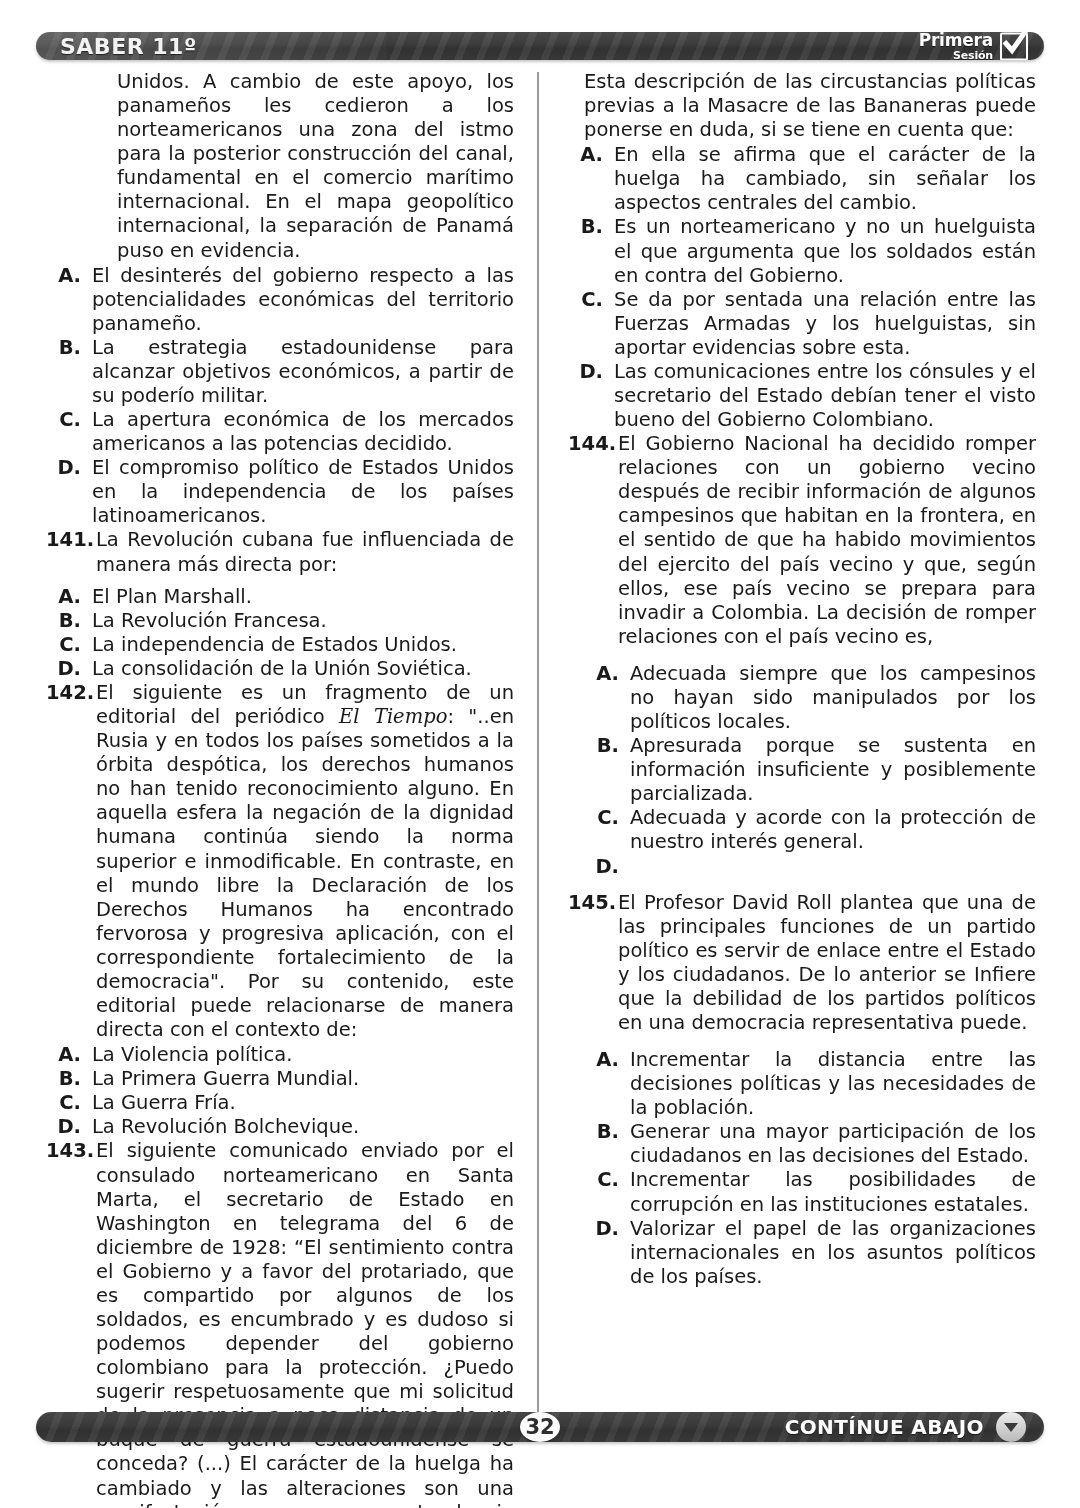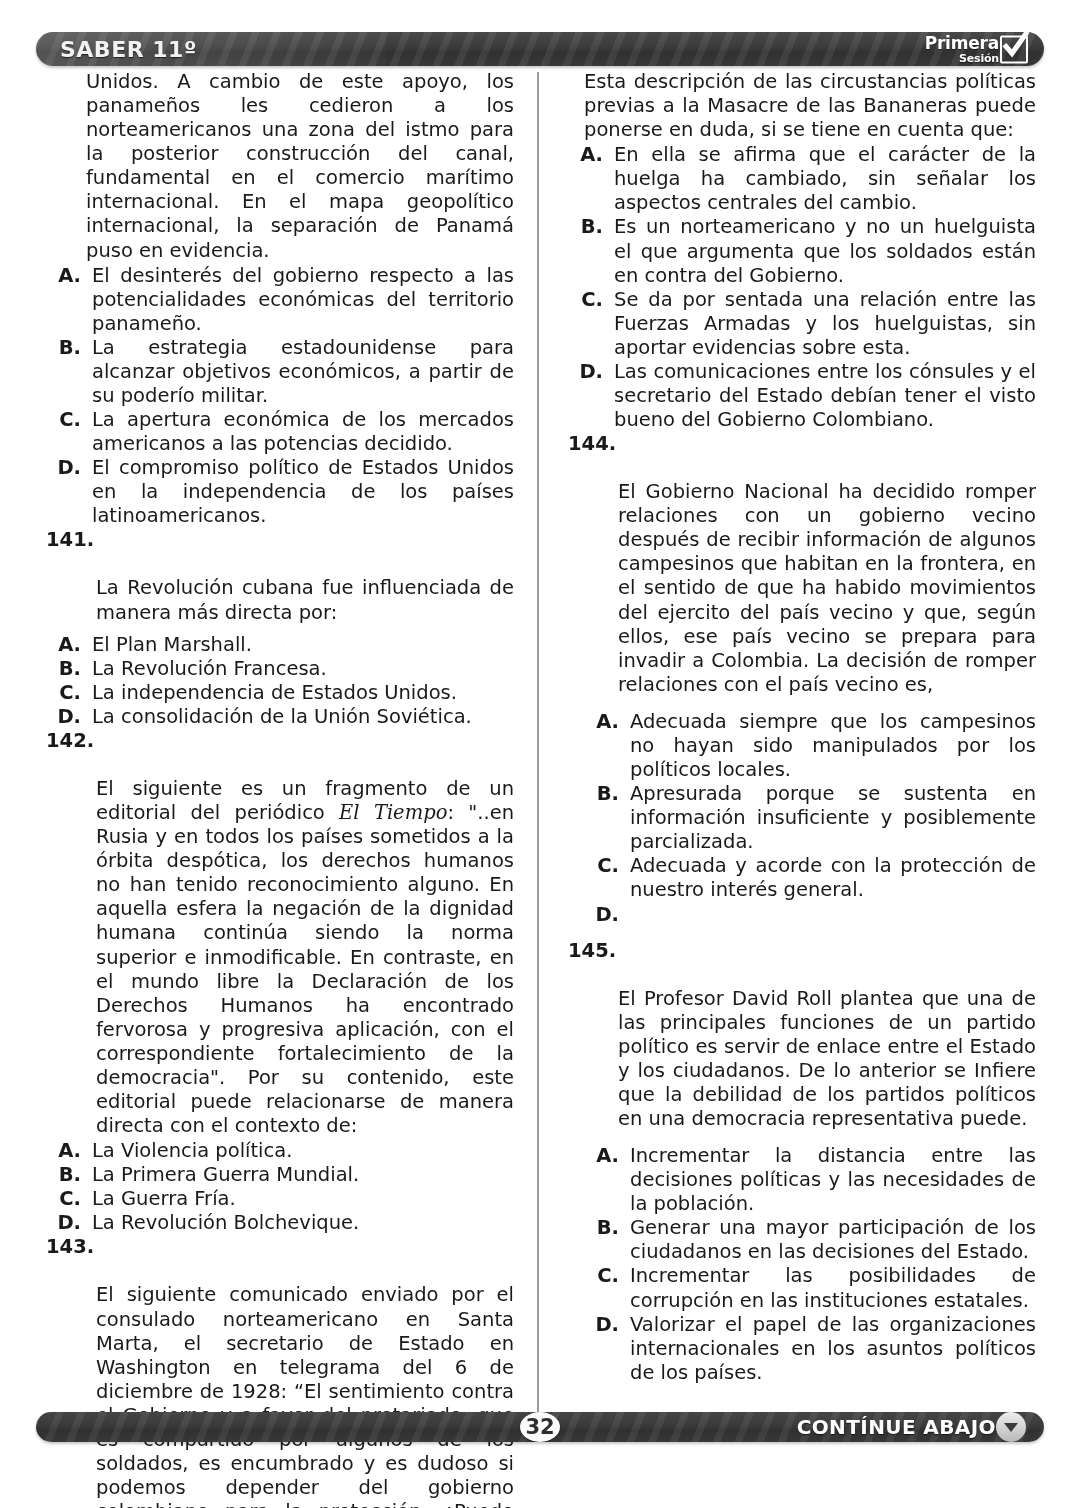--- a/index.html
+++ b/index.html
@@ -21,21 +21,21 @@
     inset: 0;
     background: #ffffff;
   }
 
   
   .header-bar {
     position: absolute;
     left: 36px;
     top: 32px;
     width: 1008px;
-    height: 34px;
+    height: 28px;
     border-radius: 21px;
     background:
       repeating-linear-gradient(
         -68deg,
         rgba(255,255,255,0.055) 0px,
         rgba(255,255,255,0.055) 7px,
         rgba(0,0,0,0.05) 7px,
         rgba(0,0,0,0.05) 20px
       ),
       linear-gradient(to bottom, #4c4c4c 0%, #3f3f3f 42%, #343434 60%, #3a3a3a 100%);
@@ -62,21 +62,21 @@
     text-shadow: 0 1px 1px rgba(0,0,0,0.6);
     white-space: nowrap;
   }
   .session-block {
     position: absolute;
     right: 16px;
     top: 50%;
     transform: translateY(-50%);
     display: flex;
     align-items: center;
-    gap: 1px;
+    gap: 7px;
   }
   .session-words {
     display: flex;
     flex-direction: column;
     align-items: flex-end;
     line-height: 1.0;
   }
   .session-line1 {
     font-weight: bold;
     font-size: 17px;
@@ -143,30 +143,29 @@
     font-weight: bold;
     width: 50px;
     text-align: right;
     padding-right: 16px;
     box-sizing: border-box;
   }
   .stem .qtext {
     flex: 1 1 auto;
     text-align: justify;
     text-justify: inter-word;
-    margin-top: 48px;
   }
 
   
   .para-cont {
     font-size: 19.5px;
     line-height: 1.235;
     text-align: justify;
     text-justify: inter-word;
-    margin-left: 40px;
+    margin-left: 71px;
   }
 
   .options { margin-top: 1px; }
   .opt {
     display: flex;
     align-items: flex-start;
     font-size: 19.5px;
     line-height: 1.235;
   }
   .opt .letter {
@@ -228,20 +227,21 @@
     justify-content: center;
     box-shadow: 0 1px 2px rgba(0,0,0,0.35);
   }
   .continue-block {
     position: absolute;
     right: 18px;
     top: 50%;
     transform: translateY(-50%);
     display: flex;
     align-items: center;
+    gap: 12px;
   }
   .continue-label {
     font-weight: bold;
     font-size: 20px;
     letter-spacing: 0.4px;
     color: #ffffff;
     text-shadow: 0 1px 1px rgba(0,0,0,0.55);
     white-space: nowrap;
   }
   .down-arrow-icon {

